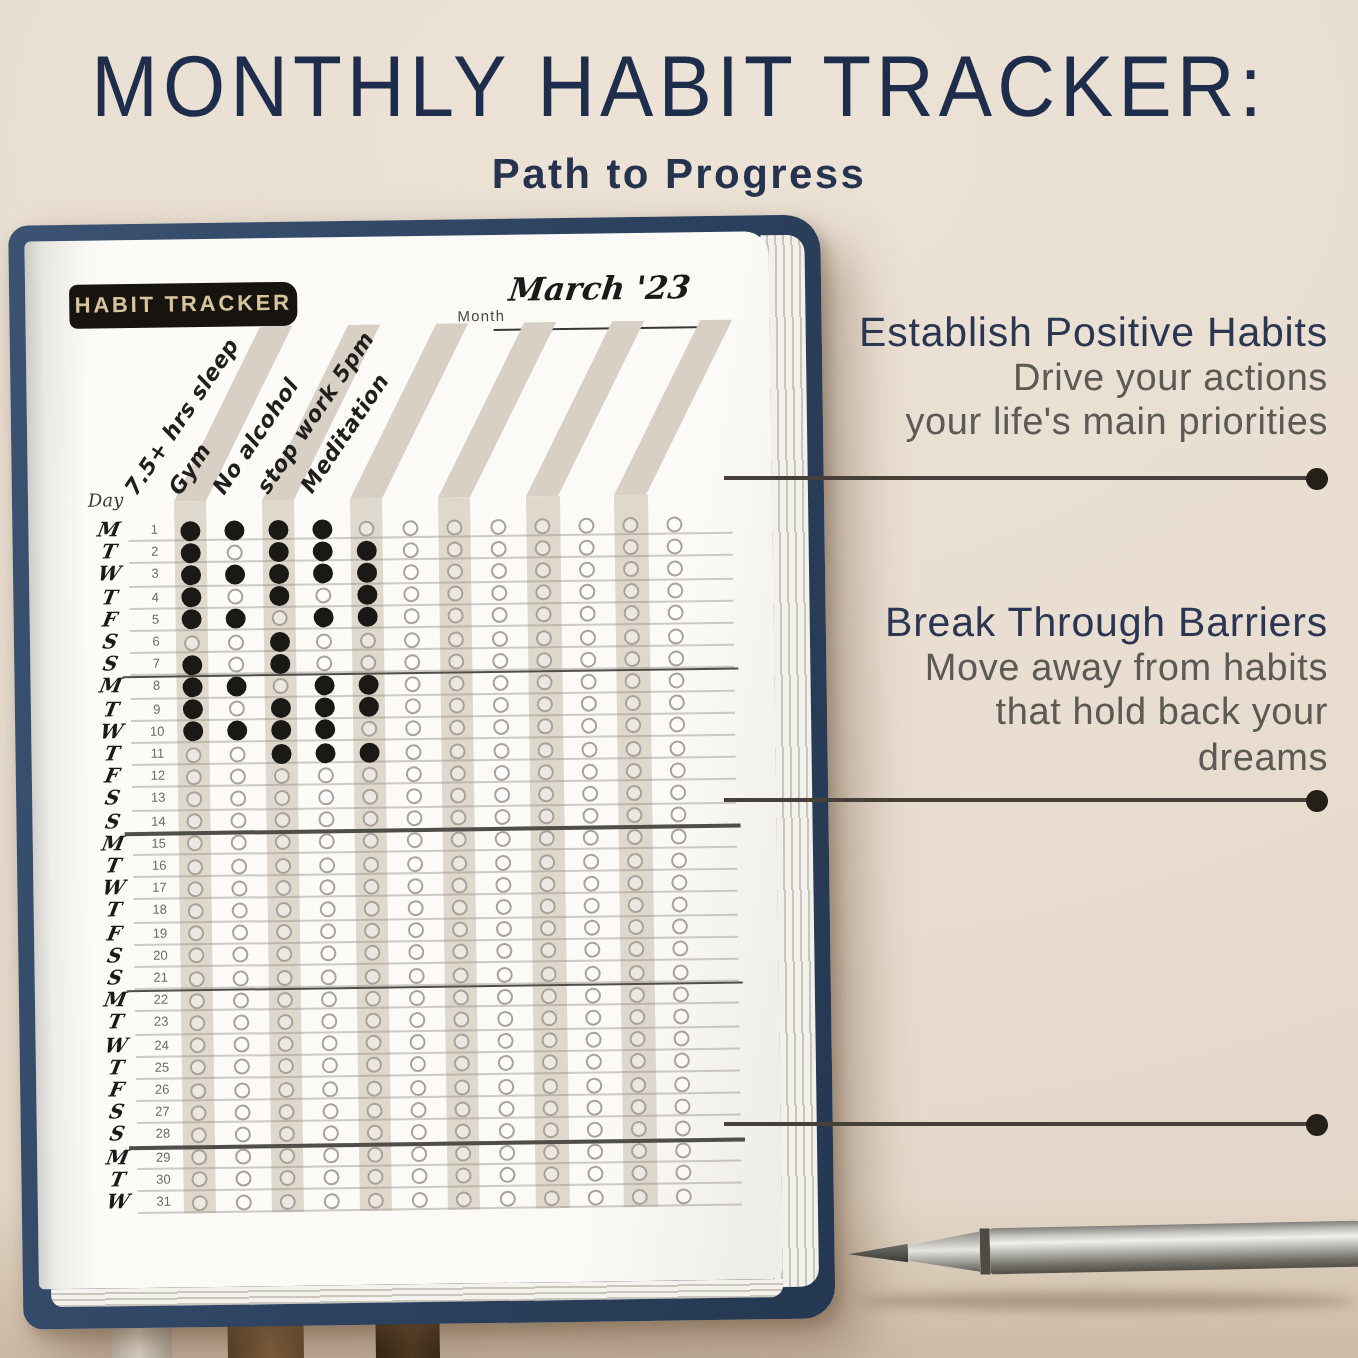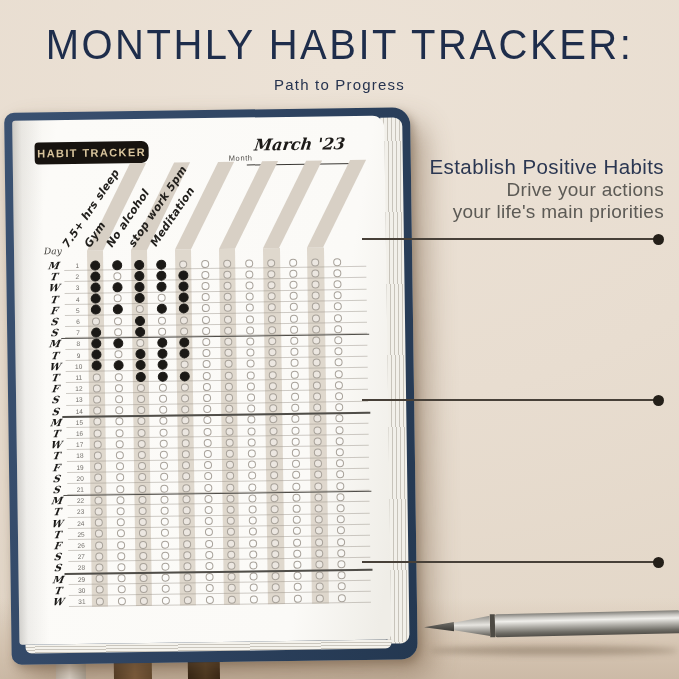--- a/index.html
+++ b/index.html
@@ -7,21 +7,21 @@
     position:relative;width:679px;height:679px;overflow:hidden;
     background:radial-gradient(130% 90% at 50% 10%, #ece2d6 0%, #e8ddd0 55%, #e3d7c8 100%);
     font-family:"Liberation Sans", sans-serif;
   }
   
   .titleblock{position:absolute;top:10px;left:0;width:100%;text-align:center;z-index:4;margin-top:12px;}
   .titleblock h1{
     margin:0;font-size:40px;font-weight:400;color:#1e2d4b;letter-spacing:2.5px;
     transform:scaleY(1.08);font-family:"Liberation Sans",sans-serif;
   }
-  .titleblock .subtitle{margin-top:9px;font-size:15px;font-weight:400;color:#26334f;letter-spacing:1.2px;}
+  .titleblock .subtitle{margin-top:9px;font-size:21px;font-weight:700;color:#26334f;letter-spacing:1.2px;}
   
   .table-shade{position:absolute;left:0;top:598px;width:679px;height:81px;z-index:0;
     background:linear-gradient(180deg, rgba(190,165,140,0) 0%, rgba(184,158,131,.30) 55%, rgba(172,146,120,.42) 100%);}
   
   .notebook{position:absolute;left:6px;top:106px;width:412px;height:573px;z-index:1;transform:rotate(-0.8deg);}
   .cover{position:absolute;left:2px;top:4px;width:406px;height:552px;z-index:1;
     border-radius:10px 18px 16px 10px;
     background:linear-gradient(105deg,#3b5272 0%,#2d425f 55%,#243851 100%);
     box-shadow:14px 16px 28px rgba(110,85,58,.45), 3px 4px 8px rgba(80,60,40,.35);}
   .page-edges-right{position:absolute;left:378px;top:14px;width:22px;height:526px;z-index:2;
@@ -681,20 +681,26 @@
     </div>
   </div>
 
   <div class="callout" style="top:155px;">
     <div class="heading">Establish Positive Habits</div>
     <div class="bline">Drive your actions</div>
     <div class="bline">your life's main priorities</div>
   </div>
   <div class="cline" style="top:238px;"></div>
 
+  <div class="callout" style="top:300px;">
+    <div class="heading">Break Through Barriers</div>
+    <div class="bline">Move away from habits</div>
+    <div class="bline">that hold back your</div>
+    <div class="bline">dreams</div>
+  </div>
   <div class="cline" style="top:399px;"></div>
 
   <div class="cline" style="top:561px;"></div>
 
   <div class="pen-shadow"></div>
   <div class="pen">
     <div class="pen-tip"></div>
     <div class="pen-cone"></div>
     <div class="pen-ring"></div>
     <div class="pen-barrel"></div>

